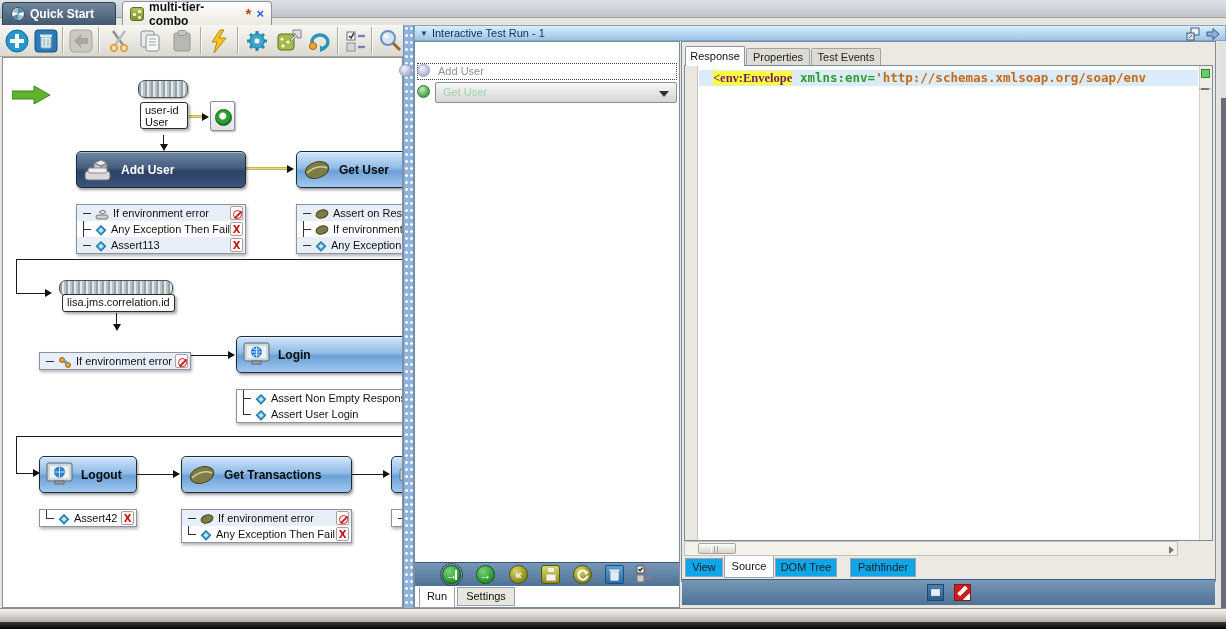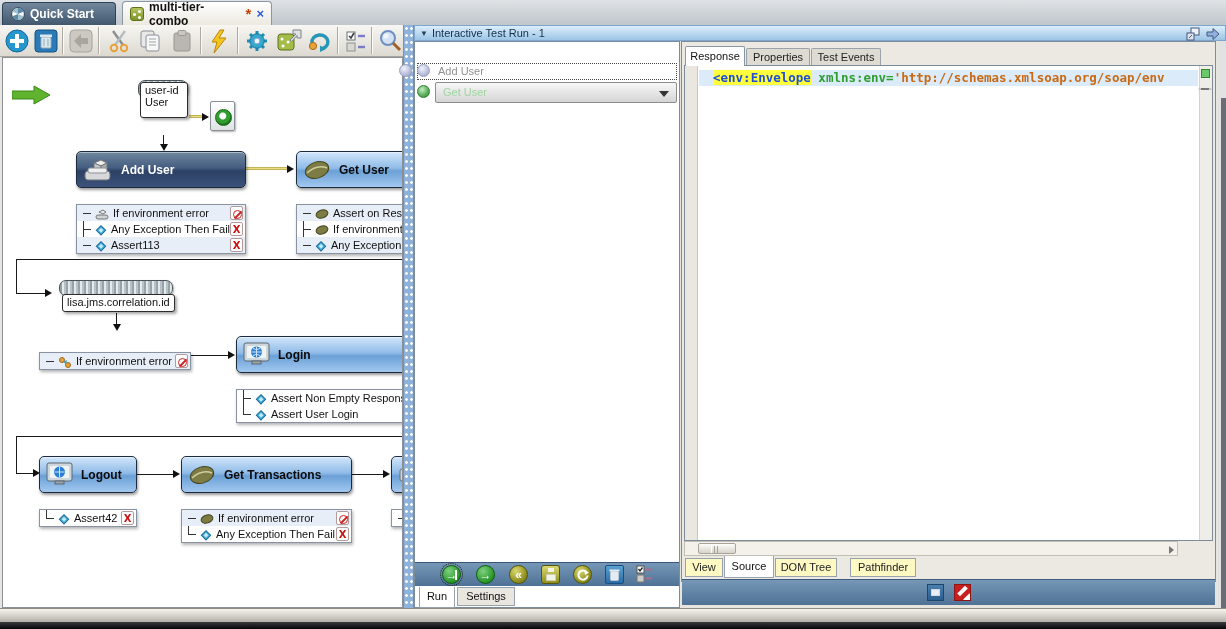--- a/index.html
+++ b/index.html
@@ -1,21 +1,21 @@
 <!DOCTYPE html>
 <html><head>
 <meta charset="utf-8">
 <style>
   * { margin:0; padding:0; box-sizing:border-box; }
   body { background:#555; font-family:"Liberation Sans", sans-serif; }
   .win { position:relative; width:1226px; height:629px; background:#e8e5de; overflow:hidden; }
   .abs { position:absolute; }
 
   
-  .tabbar { position:absolute; left:0; top:0; width:1226px; height:26px;
+  .tabbar { position:absolute; left:0; top:0; width:1226px; height:18px;
             background:linear-gradient(#dfe2e5,#bfc6cc); border-bottom:1px solid #9aa0a6; }
   .tab-qs { position:absolute; left:2px; top:2px; height:23px; width:114px;
             background:linear-gradient(#72879c,#41586f); border:1px solid #2e4256; border-bottom:none;
             border-radius:4px 4px 0 0; color:#fff; font-weight:bold; font-size:12px;
             display:flex; align-items:center; gap:5px; padding:0 8px; }
   .tab-doc { position:absolute; left:122px; top:1px; height:24px; width:150px;
             background:linear-gradient(#ffffff,#ece9e0); border:1px solid #8a97a2; border-bottom:none;
             border-radius:4px 4px 0 0; color:#111; font-weight:bold; font-size:12px;
             display:flex; align-items:center; gap:5px; padding:0 7px; }
   .doc-star { color:#c0440a; font-size:15px; font-weight:bold; line-height:10px; }
@@ -129,34 +129,34 @@
   .codearea { position:absolute; left:2px; top:23px; width:529px; height:476px; background:#fff;
               border:1px solid #7d8c9b; overflow:hidden; }
   .gutter { position:absolute; left:0; top:0; width:13px; height:100%; background:#e9e7e0; border-right:1px solid #c9c6bd; }
   .annocol { position:absolute; right:0; top:0; width:13px; height:100%; background:#efede7; border-left:1px solid #d5d2c9; }
   .anno-g { position:absolute; right:2px; top:3px; width:9px; height:9px; background:#6cc86c; border:1px solid #2f8a2f; }
   .anno-d { position:absolute; right:3px; top:22px; width:8px; height:2px; background:#777;
             box-shadow:-3px 0 0 -0.5px #aaa, 3px 0 0 -0.5px #aaa; }
   .codeline { position:absolute; left:14px; top:4px; right:14px; height:16px; background:#dcebfa;
               font-family:"DejaVu Sans Mono", monospace; font-size:12.5px; font-weight:bold;
               line-height:16px; white-space:pre; padding-left:14px; }
-  .xtag { color:#1d4ed8; background:#ffff3c; }
+  .xtag { color:#701a75; background:#ffff3c;font-family:Liberation Serif, serif; }
   .xattr { color:#2e9e2e; }
   .xval { color:#c86a14; }
   .hscroll { position:absolute; left:2px; top:499px; width:494px; height:15px; background:#f3f1ea;
              border:1px solid #c2bfb6; }
   .sarrow { position:absolute; top:4px; width:0; height:0; border-top:4px solid transparent; border-bottom:4px solid transparent; }
   .thumb { position:absolute; left:13px; top:1px; width:38px; height:11px; background:linear-gradient(#fdfdfb,#d6d3ca);
            border:1px solid #a8a49c; border-radius:2px; }
   .thumb::after { content:""; position:absolute; left:12px; top:2px; width:1px; height:7px; background:#a8a49c;
            box-shadow:3px 0 0 #a8a49c, 6px 0 0 #a8a49c, 1px 0 0 #fff inset; }
   .btabs { font-size:11px; }
   .btab-on { position:absolute; top:514px; height:22px; background:#fff; border:1px solid #98a2ac; border-top:none;
              text-align:center; line-height:20px; z-index:2; color:#111; }
-  .btab-off{ position:absolute; top:516px; height:19px; background:#fef9c3; border:1px solid #98a2ac;
+  .btab-off{ position:absolute; top:516px; height:19px; background:#0ea5e9; border:1px solid #98a2ac;
              text-align:center; line-height:17px; color:#222; }
   .bluebar { position:absolute; left:0px; top:537px; width:533px; height:26px;
              background:linear-gradient(#7697b6,#4e7296); border-top:1px solid #3c5d80;
              display:flex; align-items:center; justify-content:center; gap:10px; }
   .savebtn { width:17px; height:17px; background:linear-gradient(#4a7fae,#2c5e8e); border:1px solid #1c466e;
              display:flex; align-items:center; justify-content:center; }
   .savebtn i { display:block; width:9px; height:7px; background:#e8eef4; border:1px solid #cfd8e0; }
   .exportbtn { position:relative; width:17px; height:17px; background:#c81e1e; border:1px solid #8e1414; overflow:hidden; }
   .exportbtn::before { content:""; position:absolute; left:2px; top:4px; width:11px; height:4px; background:#fff; transform:rotate(-45deg); }
   .exportbtn::after { content:""; position:absolute; right:-4px; bottom:-4px; width:9px; height:9px; background:#fff; transform:rotate(45deg); }
@@ -312,21 +312,21 @@
     </span>
   </div>
 
   <div class="canvas">
 
     <svg class="abs" style="left:9px;top:27px" width="40" height="20">
         <polygon points="0,6 22,6 22,1 38,10 22,19 22,14 0,14" fill="#5fb32e" stroke="#3a8a18"></polygon>
       </svg>
 
     <div class="coil" style="left:135px;top:22px;width:50px;height:18px"></div>
-    <div class="dslabel" style="left:137px;top:24px;width:48px;height:36px">
+    <div class="dslabel" style="left:137px;top:44px;width:48px;height:27px">
       <div>user-id</div>
       <div>User</div>
     </div>
     <div class="yl" style="left:186px;top:57px;width:14px"></div>
     <div class="ar-r" style="left:199px;top:55px"></div>
     <div class="docicon" style="left:207px;top:43px"></div>
     <div class="vl" style="left:160px;top:77px;height:9px"></div>
     <div class="ar-d" style="left:157px;top:86px"></div>
 
     <div class="node" style="left:73px;top:93px;width:170px">

